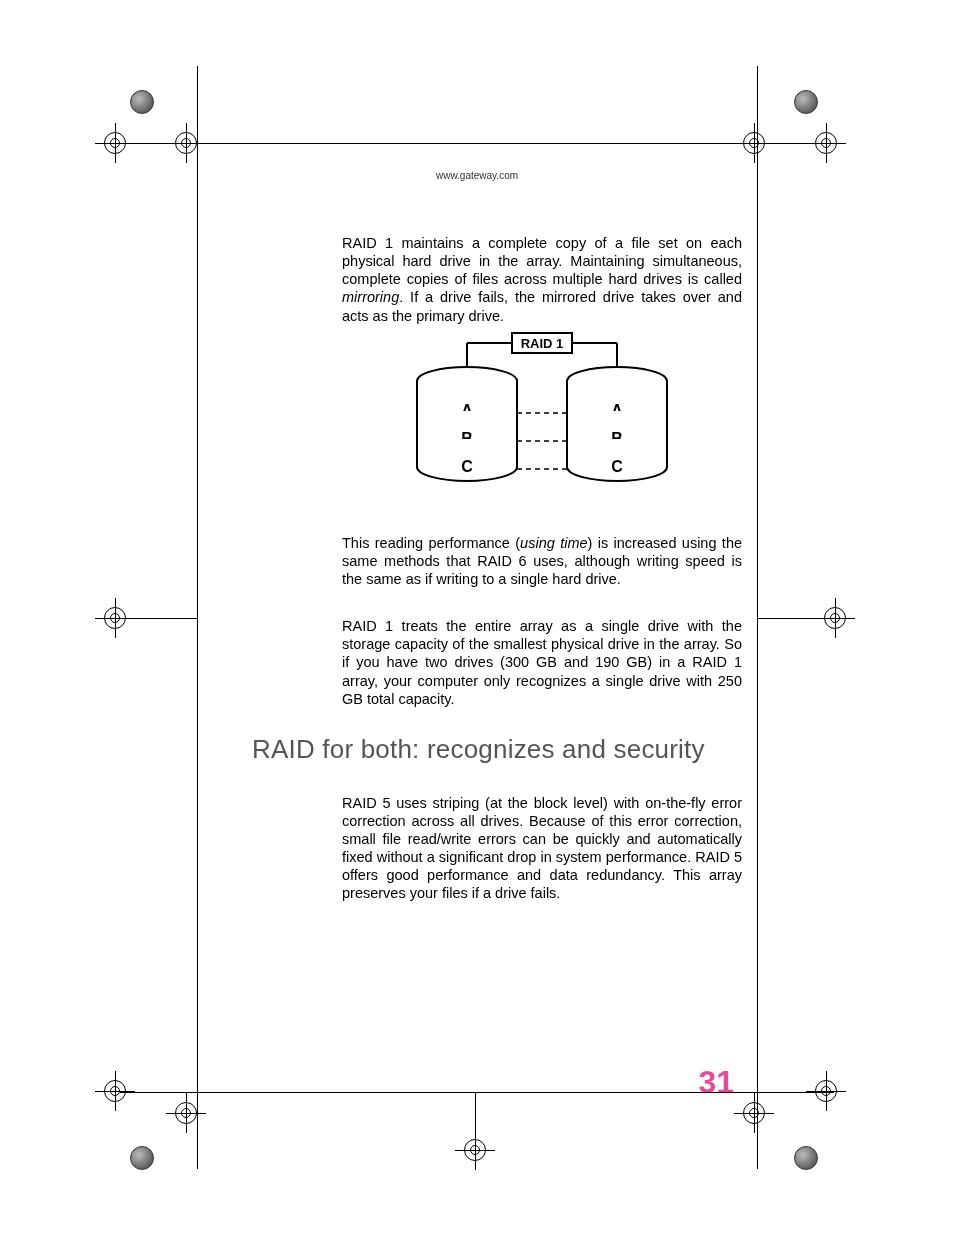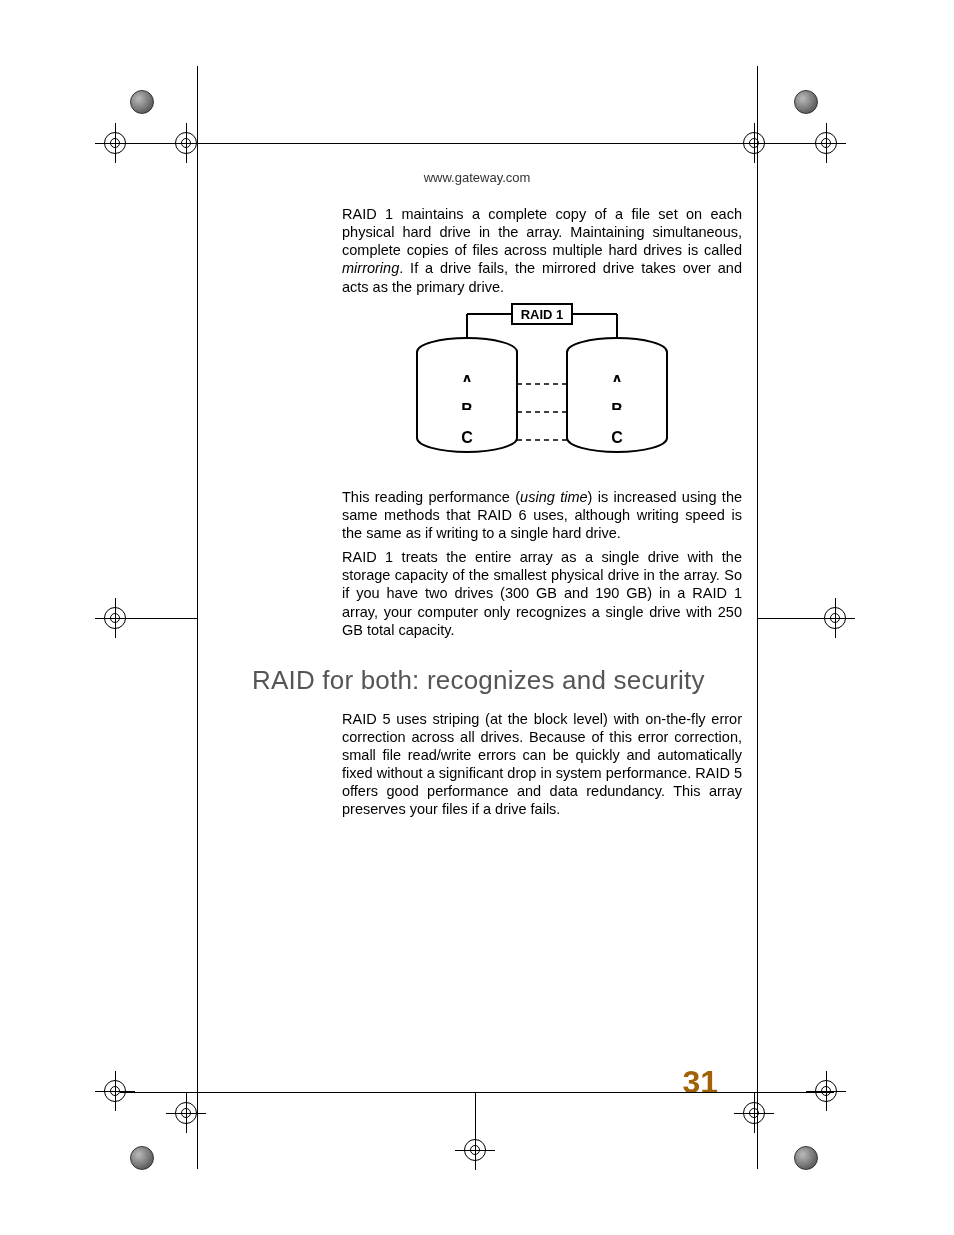--- a/index.html
+++ b/index.html
@@ -14,21 +14,21 @@
   }
   .page {
     position: absolute;
     left: 0; top: 0; width: 954px; height: 1235px;
   }
   .header-url {
     position: absolute;
     top: 170px;
     left: 0; width: 954px;
     text-align: center;
-    font-size: 13px;
+    font-size: 10px;
     color: #333;
   }
   .content {
     position: absolute;
     left: 252px;
     top: 205px;
     width: 500px;
   }
   .section-title {
     font-size: 26px;
@@ -38,40 +38,40 @@
     letter-spacing: 0.2px;
   }
   .body-text {
     margin-left: 90px;
     width: 400px;
     font-size: 14.5px;
     line-height: 1.25;
     text-align: justify;
     color: #000;
   }
-  .body-text p { margin-bottom: 6px; }
+  .body-text p { margin-bottom: 6px; margin-top: 29px; }
   .body-text .subhead {
     font-weight: 700;
     margin-top: 14px;
     margin-bottom: 4px;
     text-align: left;
   }
   .italic { font-style: italic; }
   .diagram {
     margin: 2px auto 12px auto;
     width: 260px;
     text-align: center;
   }
   .page-number {
     position: absolute;
-    right: 236px;
+    right: 220px;
     bottom: 134px;
     font-size: 32px;
     font-weight: 700;
-    color: #a16207;
+    color: #ec4899;
   }
 
   
   .reg {
     position: absolute;
     pointer-events: none;
   }
   .cross-h, .cross-v, .line-h, .line-v {
     position: absolute;
     background: #000;

